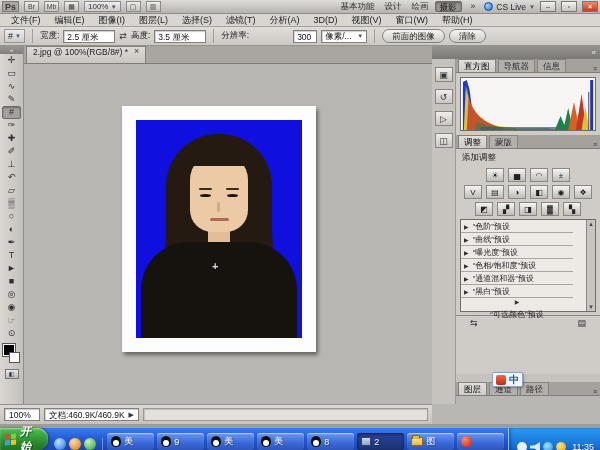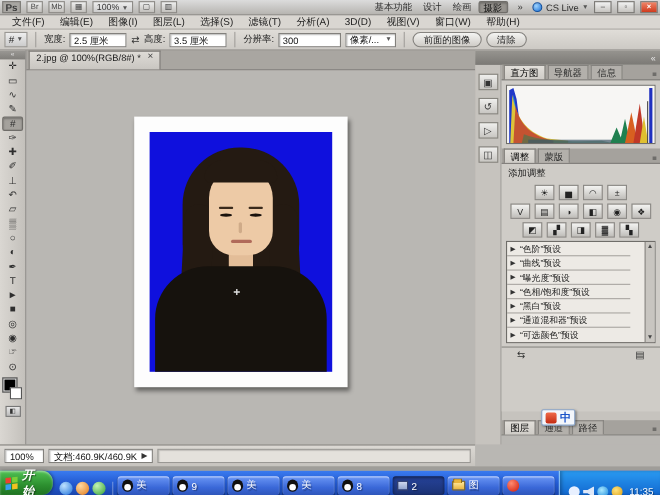--- a/index.html
+++ b/index.html
@@ -23,21 +23,21 @@
 
   
   #menubar{position:absolute;left:0;top:14px;width:600px;height:13px;background:#d9d6d1;border-bottom:1px solid #a5a39f;display:flex;align-items:center;gap:0;padding-left:4px;}
   .menu-item{font-size:9px;color:#1d1d1d;padding:0 7px;line-height:13px;white-space:nowrap;}
 
   
   #optionsbar{position:absolute;left:0;top:27px;width:600px;height:19px;background:linear-gradient(#e0ddd8,#ccc9c4);border-bottom:1px solid #94928e;display:flex;align-items:center;gap:4px;padding:0 4px;}
   .toolpreset{display:flex;align-items:center;gap:2px;border:1px solid #9a9894;background:linear-gradient(#eee,#ccc);height:14px;padding:0 3px;}
   .optlabel{font-size:8.5px;color:#222;white-space:nowrap;}
   .optfield{background:#fff;border:1px solid #82807c;box-shadow:inset 1px 1px 1px rgba(0,0,0,.2);height:13px;line-height:12px;font-size:8.5px;padding:0 3px;color:#111;}
-  .w-size{width:52px;} .w-res{width:57px;} .w-unit{width:46px;display:flex;justify-content:space-between;align-items:center;}
+  .w-size{width:52px;} .w-res{width:24px;margin-left:40px;} .w-unit{width:46px;display:flex;justify-content:space-between;align-items:center;}
   .swapicon{font-size:9px;color:#333;}
   .optbtn{height:14px;line-height:12px;font-size:8.5px;padding:0 9px;border:1px solid #85837f;border-radius:7px;background:linear-gradient(#f4f4f2,#cfccc7);color:#222;white-space:nowrap;}
   .vsep{width:1px;height:14px;background:#a19f9b;margin:0 3px;}
 
   
   #tabrow{position:absolute;left:24px;top:46px;width:408px;height:18px;background:#a9a6a1;border-bottom:1px solid #7f7d79;display:flex;align-items:flex-end;}
   .doctab{height:17px;background:linear-gradient(#dedbd6,#c9c6c1);border:1px solid #827f7b;border-bottom:none;display:flex;align-items:flex-start;gap:6px;padding:0 6px;margin-left:2px;margin-top:19px;}
   .doctab .title{font-size:8.5px;color:#1c1c1c;white-space:nowrap;}
   .doctab .x{font-size:9px;color:#444;line-height:9px;}
 
@@ -84,21 +84,21 @@
   #histpanel{top:13px;height:76px;background:#cfccc7;}
   #histbox{margin:4px;border:1px solid #6f6d69;background:#f6f5f3;height:54px;}
   #histbox svg{display:block;width:100%;height:100%;}
 
   #adjpanel{top:89px;height:239px;background:#cfccc7;}
   #adjheader{font-size:8.5px;color:#1a1a1a;padding:3px 6px 1px;}
   .adjrow{display:flex;justify-content:center;gap:4px;margin:3px 0;}
   .adjtile{width:18px;height:14px;background:linear-gradient(#f4f4f2,#bfbdb9);border:1px solid #8a8884;font-size:8px;text-align:center;line-height:13px;color:#222;}
   #presetlist{margin:3px 4px 0;border:1px solid #6f6d69;background:#edeae5;position:relative;}
   .preset{display:flex;align-items:center;gap:4px;height:13px;border-bottom:1px solid #a9a6a1;padding:0 3px;}
-  .preset:last-child{border-bottom:none;}
+  .preset:last-child{border-bottom:none;flex-direction:column;}
   .preset .tri{font-size:6px;color:#333;}
   .preset .plabel{font-size:8px;color:#1a1a1a;white-space:nowrap;}
   #presetscroll{position:absolute;right:0;top:0;width:9px;height:100%;background:#c8c5c0;border-left:1px solid #8a8884;display:flex;flex-direction:column;justify-content:space-between;align-items:center;}
   .scrollarrow{font-size:6px;color:#444;line-height:8px;}
   #adjfooter{display:flex;justify-content:space-between;align-items:center;height:14px;border-top:1px solid #8a8884;margin-top:3px;padding:0 14px;}
   .footicon{font-size:9px;color:#333;}
 
   #layerspanel{top:336px;height:14px;}
   #dockempty{position:absolute;left:24px;top:350px;width:144px;height:28px;background:#b9b7b3;}
 
@@ -413,25 +413,25 @@
             <div class="preset">
             <span class="tri">▶</span>
             <span class="plabel">“曝光度”预设</span>
           </div>
             <div class="preset">
             <span class="tri">▶</span>
             <span class="plabel">“色相/饱和度”预设</span>
           </div>
             <div class="preset">
             <span class="tri">▶</span>
+            <span class="plabel">“通道混和器”预设</span>
+          </div>
+            <div class="preset">
+            <span class="tri">▶</span>
             <span class="plabel">“黑白”预设</span>
-          </div>
-            <div class="preset">
-            <span class="tri">▶</span>
-            <span class="plabel">“通道混和器”预设</span>
           </div>
             <div class="preset">
             <span class="tri">▶</span>
             <span class="plabel">“可选颜色”预设</span>
           </div>
           </div>
         <div id="presetscroll">
           <span class="scrollarrow">▲</span>
           <span class="scrollarrow">▼</span>
         </div>

